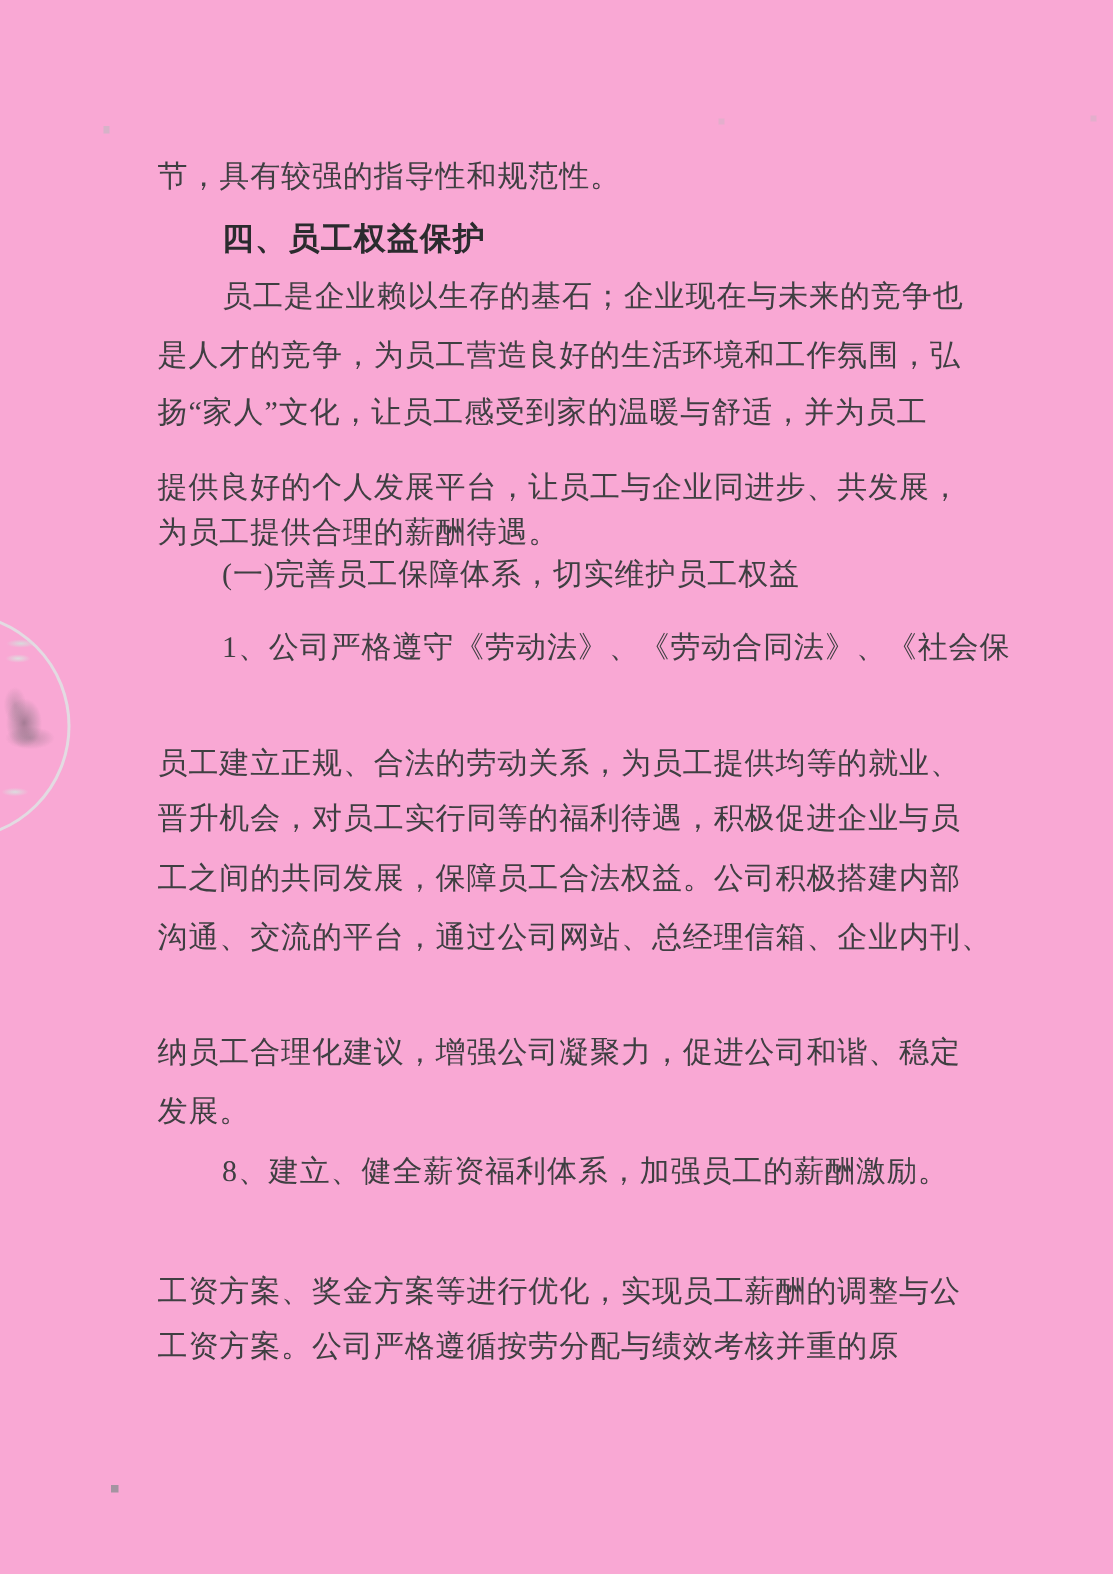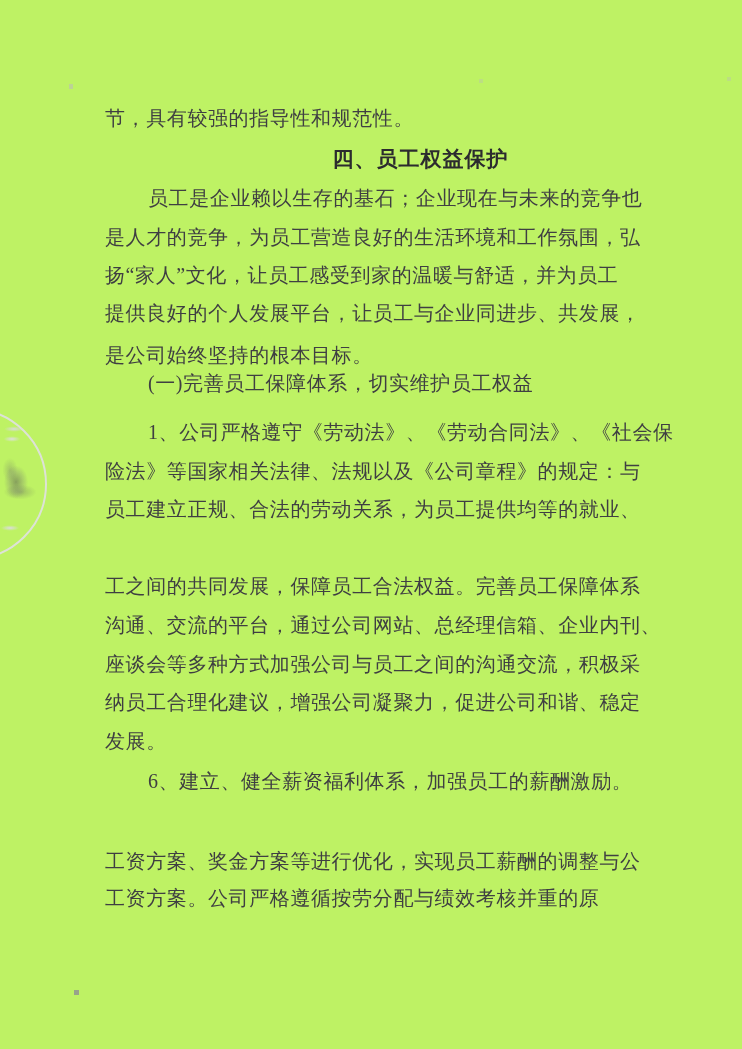--- a/index.html
+++ b/index.html
@@ -4,21 +4,21 @@
 <style>
   html, body {
     margin: 0;
     padding: 0;
     background: #ffffff;
   }
   .page {
     position: relative;
     width: 742px;
     height: 1049px;
-    background: #bef264;
+    background: #f9a8d4;
     overflow: hidden;
     font-family: "Liberation Serif", serif;
   }
   
   .line {
     position: absolute;
     left: 105px;
     width: 545px;
     height: 32px;
     font-size: 20px;
@@ -27,21 +27,20 @@
     color: #3f3f42;
     white-space: nowrap;
   }
   .line.ind { left: 148px; }
   .line.heading {
     font-family: "DejaVu Sans", "Liberation Sans", sans-serif;
     font-weight: 700;
     font-size: 21px;
     color: #2b2b2e;
     letter-spacing: 1px;
-    text-align: center;
   }
   
   .stamp-ring {
     position: absolute;
     left: -105px;
     top: 408px;
     width: 148px;
     height: 148px;
     border-radius: 50%;
     border: 2px solid #e0e0e3;
@@ -96,28 +95,27 @@
   <div class="speck s1"></div>
   <div class="speck s2"></div>
   <div class="speck s3"></div>
   <div class="speck s4"></div>
 
   <div class="line" style="top:103px">节，具有较强的指导性和规范性。</div>
   <div class="line ind heading" style="top:144px">四、员工权益保护</div>
   <div class="line ind" style="top:183px">员工是企业赖以生存的基石；企业现在与未来的竞争也</div>
   <div class="line" style="top:222px">是人才的竞争，为员工营造良好的生活环境和工作氛围，弘</div>
   <div class="line" style="top:260px">扬“家人”文化，让员工感受到家的温暖与舒适，并为员工</div>
-  <div class="line" style="top:298px">提供良好的个人发展平台，让员工与企业同进步、共发展，</div>
-  <div class="line" style="top:340px">是公司始终坚持的根本目标。</div>
+  <div class="line" style="top:310px">提供良好的个人发展平台，让员工与企业同进步、共发展，</div>
+  <div class="line" style="top:340px">为员工提供合理的薪酬待遇。</div>
   <div class="line ind" style="top:368px">(一)完善员工保障体系，切实维护员工权益</div>
   <div class="line ind" style="top:417px">1、公司严格遵守《劳动法》、《劳动合同法》、《社会保</div>
-  <div class="line" style="top:456px">险法》等国家相关法律、法规以及《公司章程》的规定：与</div>
   <div class="line" style="top:494px">员工建立正规、合法的劳动关系，为员工提供均等的就业、</div>
-  <div class="line" style="top:571px">工之间的共同发展，保障员工合法权益。完善员工保障体系</div>
+  <div class="line" style="top:531px">晋升机会，对员工实行同等的福利待遇，积极促进企业与员</div>
+  <div class="line" style="top:571px">工之间的共同发展，保障员工合法权益。公司积极搭建内部</div>
   <div class="line" style="top:610px">沟通、交流的平台，通过公司网站、总经理信箱、企业内刊、</div>
-  <div class="line" style="top:649px">座谈会等多种方式加强公司与员工之间的沟通交流，积极采</div>
   <div class="line" style="top:687px">纳员工合理化建议，增强公司凝聚力，促进公司和谐、稳定</div>
   <div class="line" style="top:726px">发展。</div>
-  <div class="line ind" style="top:766px">6、建立、健全薪资福利体系，加强员工的薪酬激励。</div>
+  <div class="line ind" style="top:766px">8、建立、健全薪资福利体系，加强员工的薪酬激励。</div>
   <div class="line" style="top:846px">工资方案、奖金方案等进行优化，实现员工薪酬的调整与公</div>
   <div class="line" style="top:883px">工资方案。公司严格遵循按劳分配与绩效考核并重的原</div>
 
 </div>
 
 </body></html>

